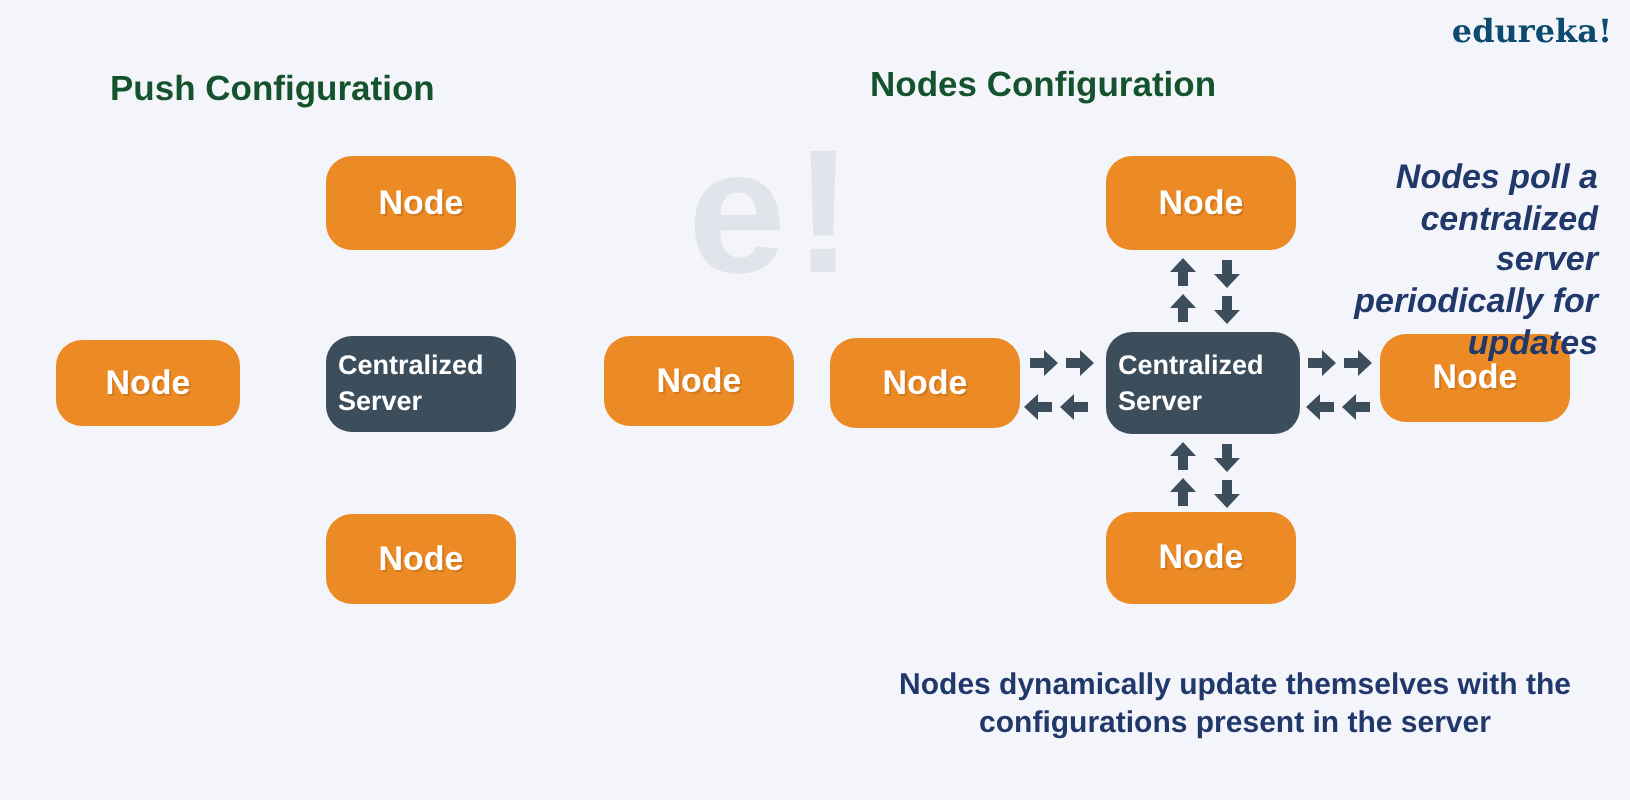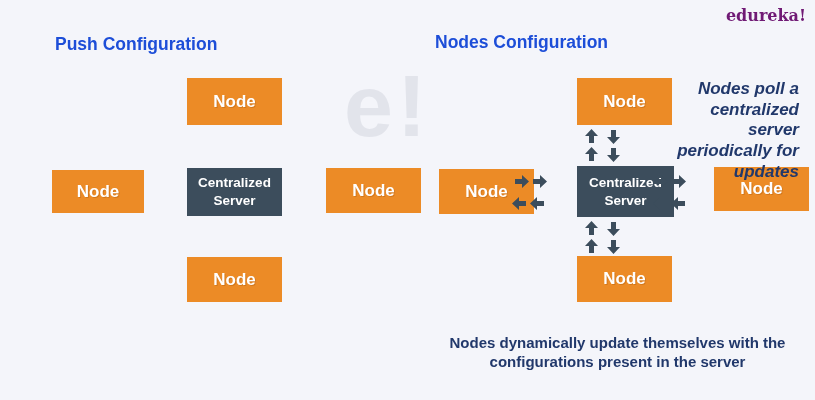--- a/index.html
+++ b/index.html
@@ -24,44 +24,42 @@
     line-height: 1;
     user-select: none;
   }
 
   .logo {
     position: absolute;
     top: 6px; right: 9px;
     font-family: "DejaVu Serif", "Liberation Serif", serif;
     font-weight: 700;
     font-size: 16px;
-    color: #701a75;
+    color: #0c4a6e;
     z-index: 2;
   }
 
   .diagram-title {
     position: absolute;
     font-size: 17.5px;
     font-weight: 700;
-    color: #1d4ed8;
+    color: #14532d;
     z-index: 2;
     white-space: nowrap;
   }
   .title-push { left: 55px; top: 34px; }
   .title-pull { left: 435px; top: 32px; }
 
   .box {
     position: absolute;
     display: flex;
     align-items: center;
     justify-content: center;
-    text-align: center;
     z-index: 1;
-    border-radius: 0;
-    margin-left: 24px;
+    border-radius: 13px;
   }
   .node {
     background: #EC8B26;
     color: #FFFFFF;
     font-weight: 700;
     font-size: 17px;
     text-shadow: 1px 1px 0 rgba(130,65,0,0.25);
   }
   .server {
     background: #3C4D5C;

